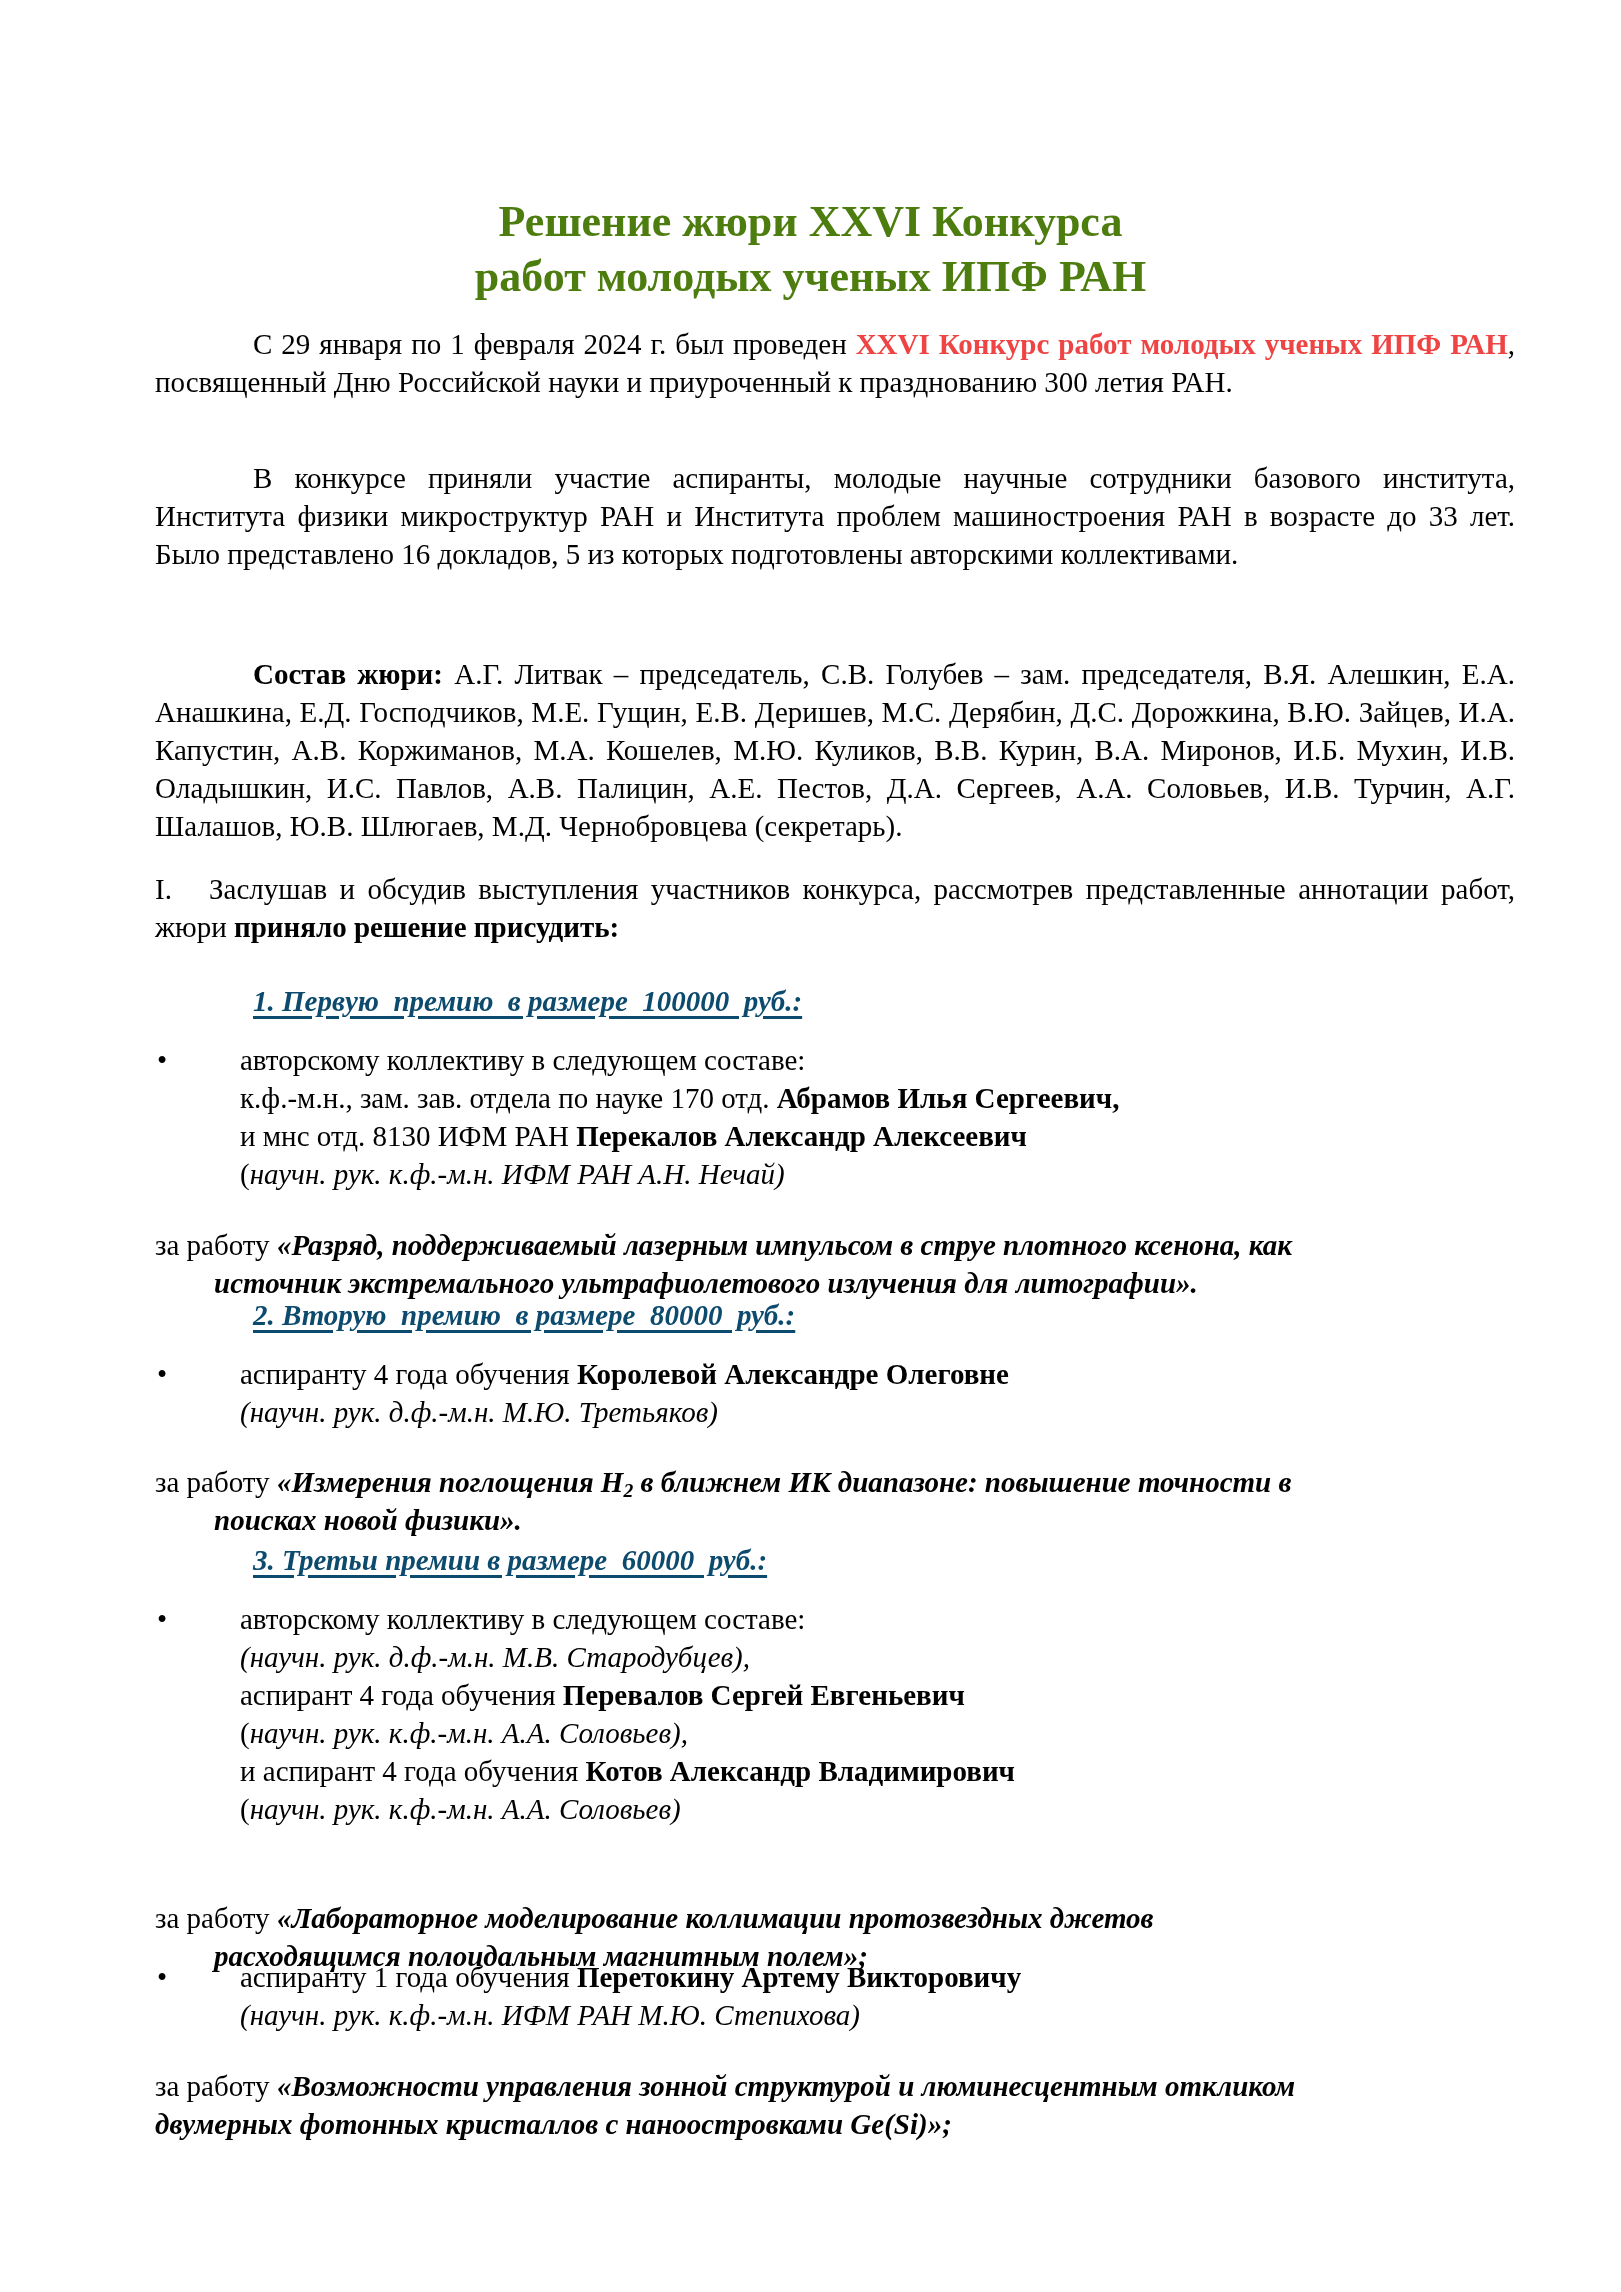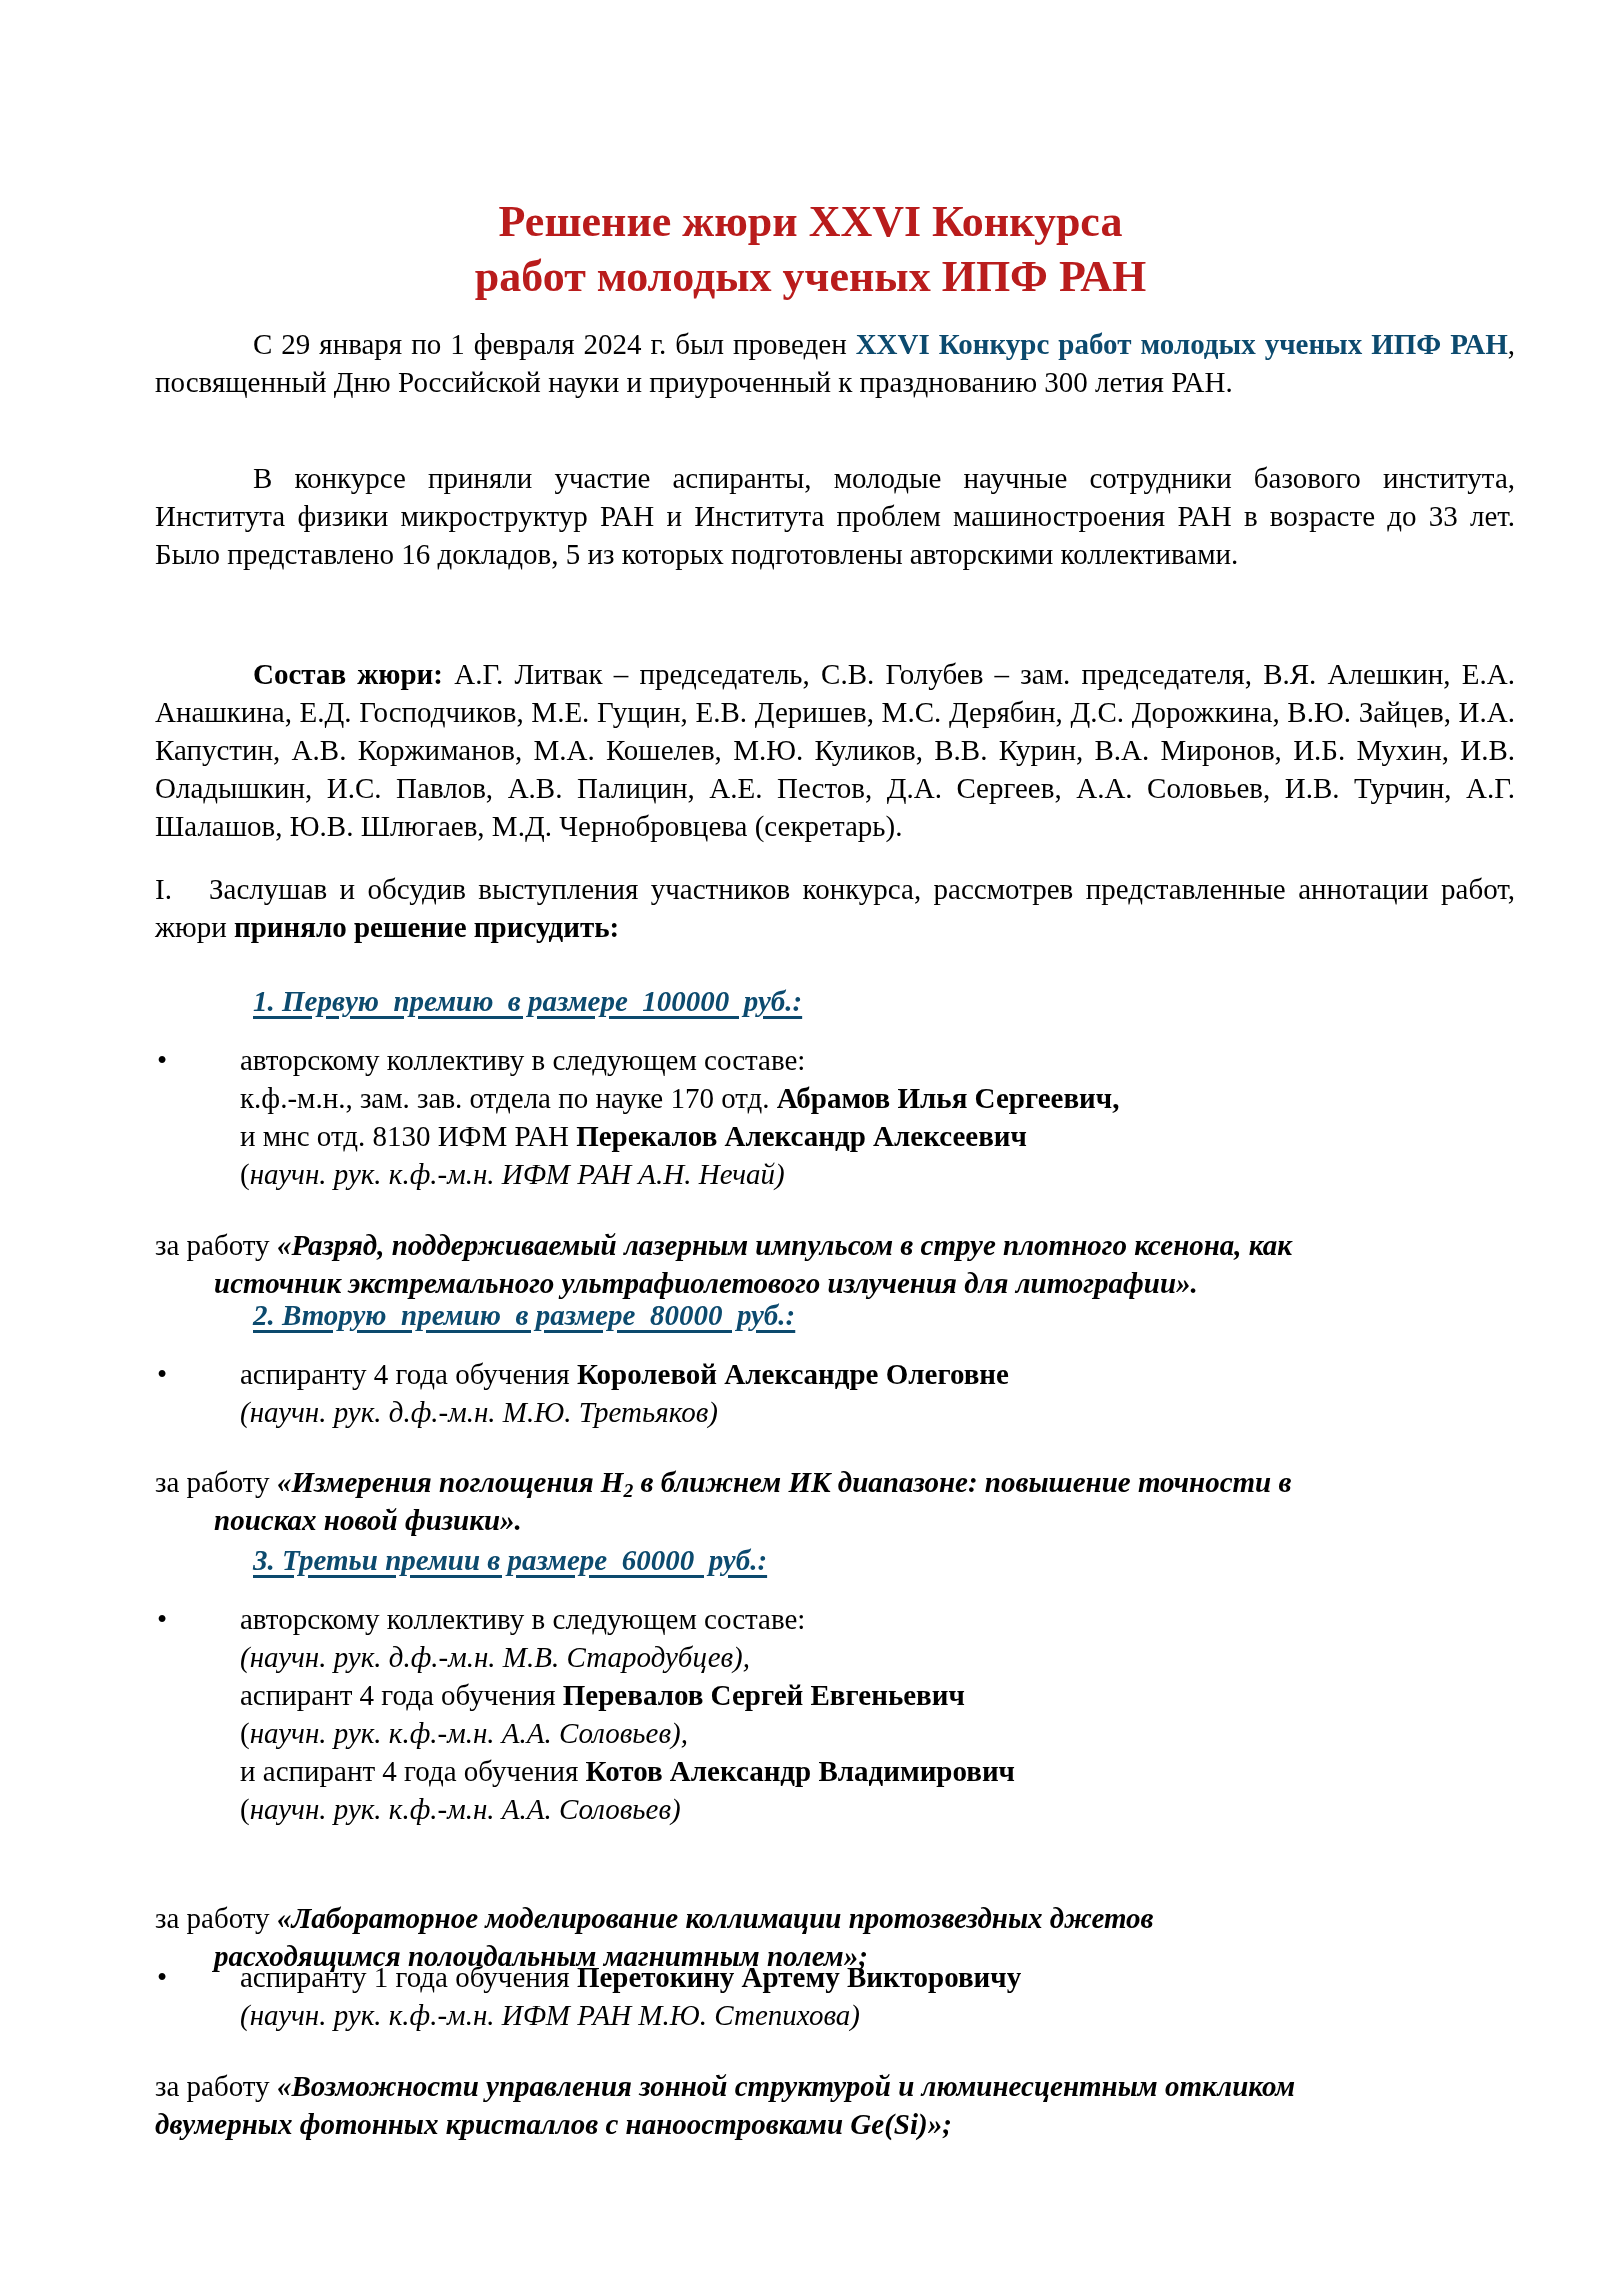--- a/index.html
+++ b/index.html
@@ -3,26 +3,26 @@
 <meta charset="utf-8">
 <style>
   html, body { margin: 0; padding: 0; background: #ffffff; }
   body { width: 1621px; height: 2293px; position: relative; overflow: hidden; }
   .page {
     position: absolute; left: 0; top: 0; width: 1621px; height: 2293px; background: #fff;
     font-family: "Liberation Serif", "DejaVu Serif", serif; color: #000;
   }
   .title {
     position: absolute; left: 0; width: 1621px; top: 194px; text-align: center;
-    color: #b91c1c; font-weight: bold; font-size: 44px; line-height: 55px;
+    color: #4d7c0f; font-weight: bold; font-size: 44px; line-height: 55px;
   }
   .body-text { position: absolute; left: 155px; width: 1360px; font-size: 29px; line-height: 38px; }
   .justify { text-align: justify; text-align-last: left; }
   .indent { text-indent: 98px; }
-  .blue-bold { color: #0c4a6e; font-weight: bold; }
+  .blue-bold { color: #ef4444; font-weight: bold; }
   .b { font-weight: bold; }
   .i { font-style: italic; }
   .bi { font-weight: bold; font-style: italic; }
   .u { text-decoration-thickness: 2.9px; text-underline-offset: 3.9px; }
   .prize-head {
     position: absolute; left: 253px; color: #0c4a6e; font-style: italic; font-weight: bold;
     font-size: 29px; line-height: 38px; text-decoration: underline; text-decoration-thickness: 2.9px;
     text-underline-offset: 4.9px; white-space: pre;
   }
   .bullet-item { position: absolute; left: 155px; width: 1360px; font-size: 29px; line-height: 38px; }

